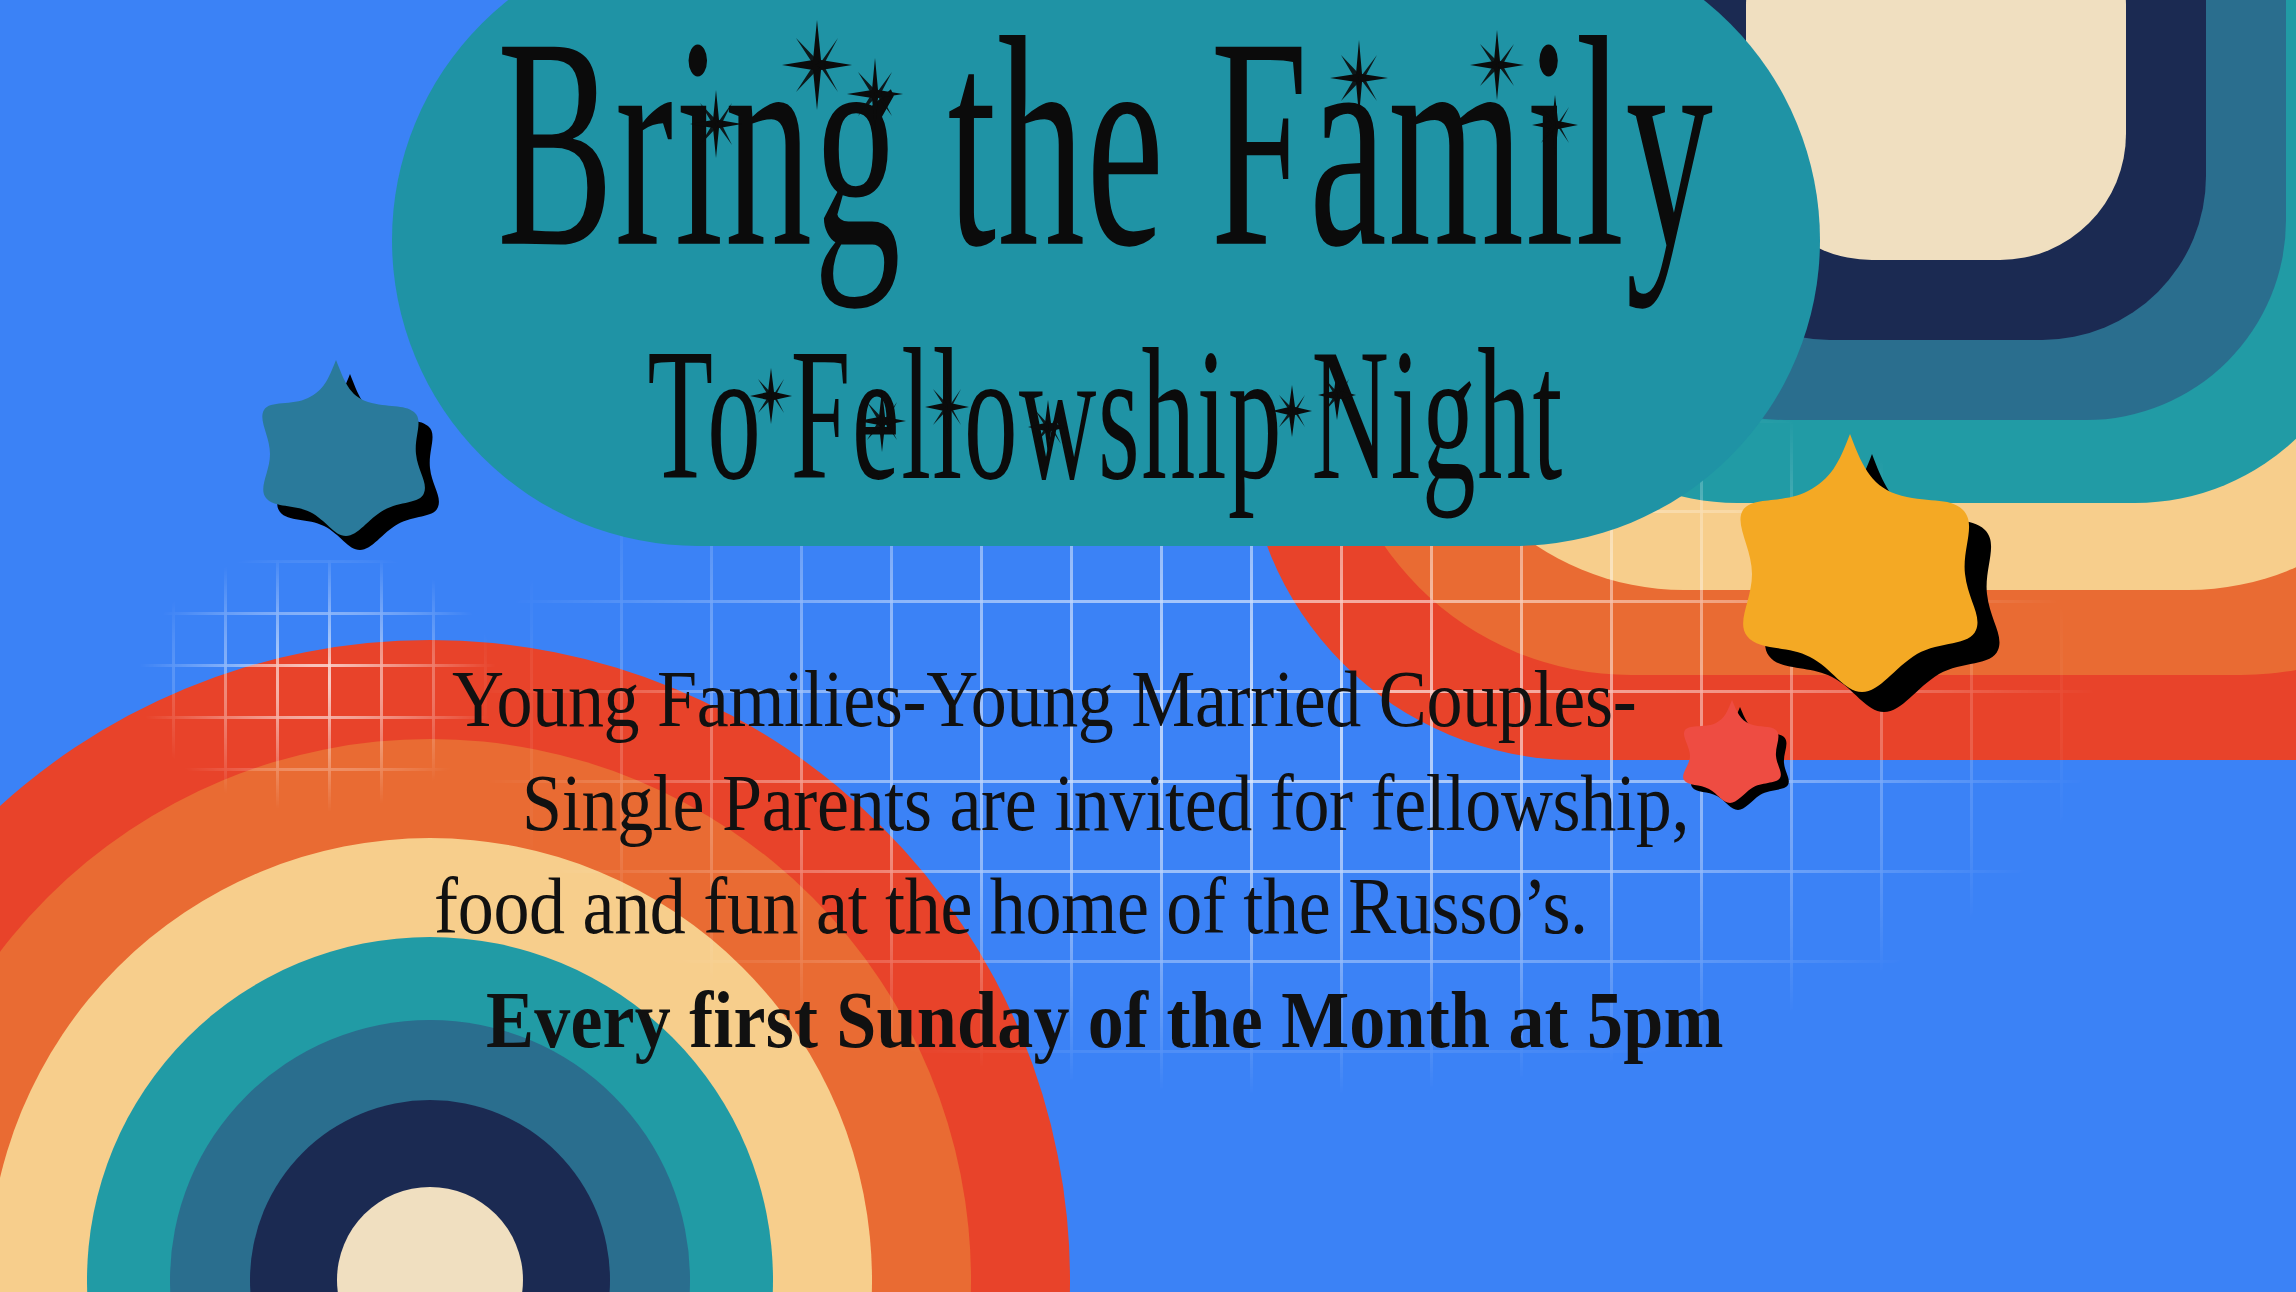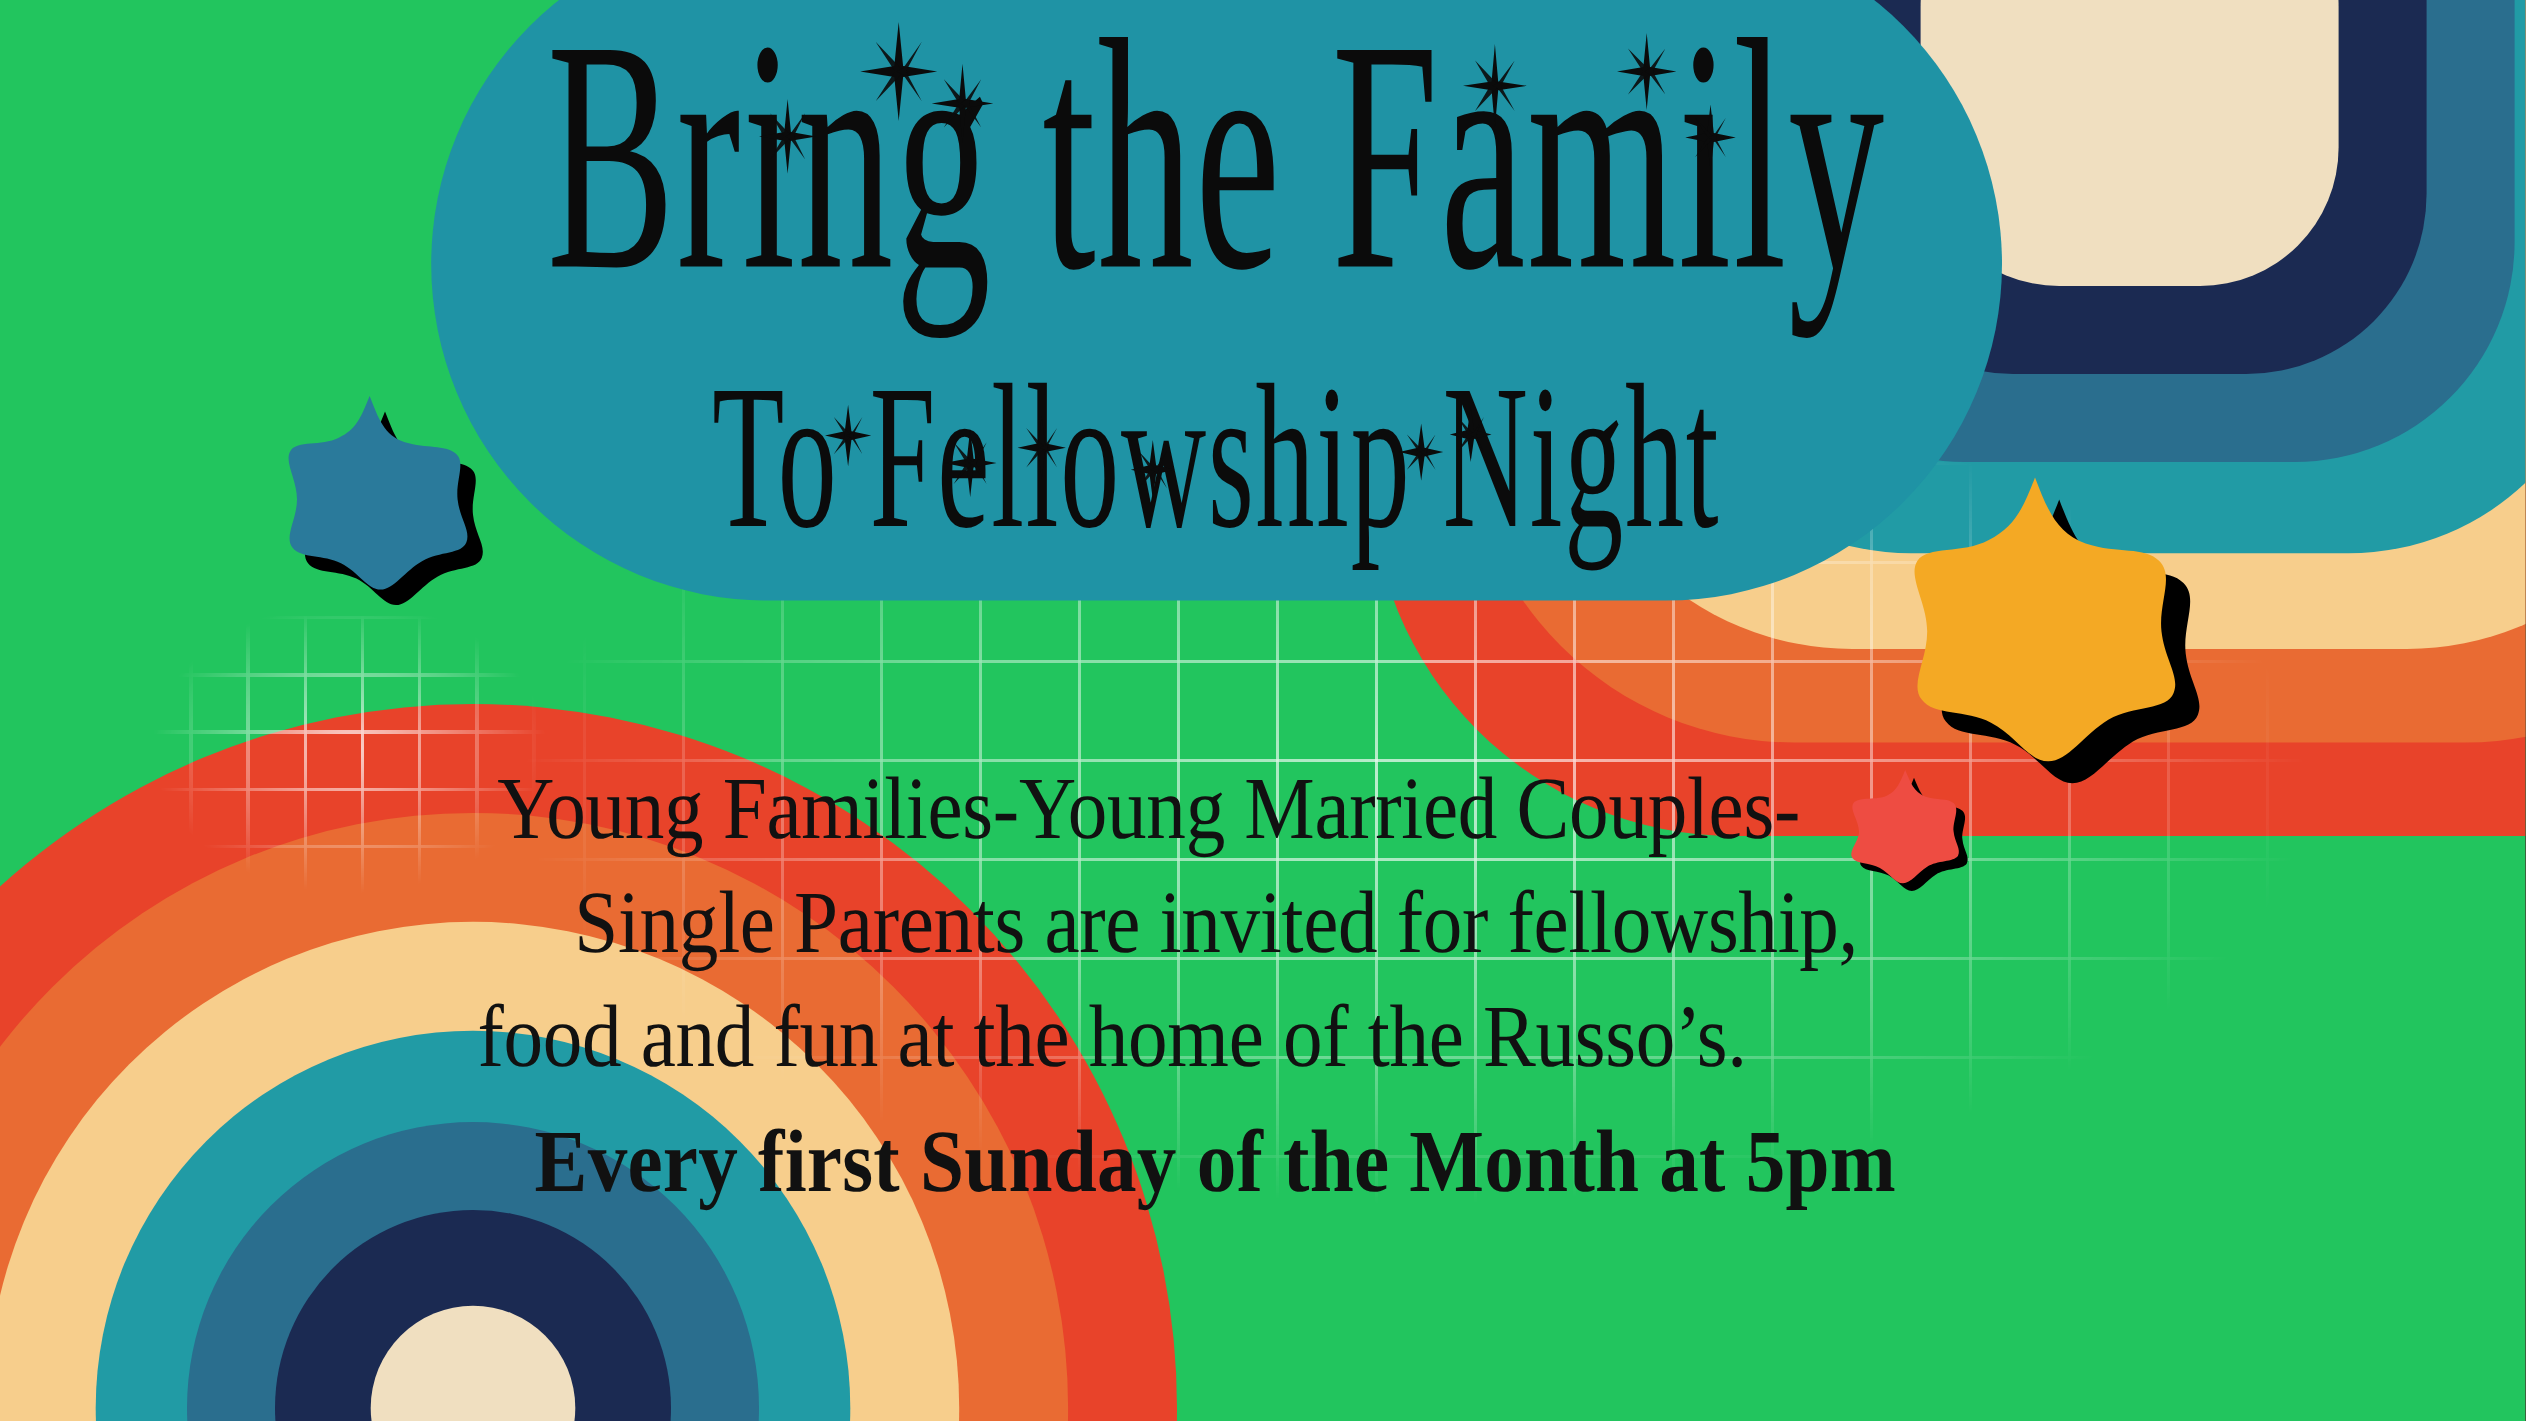--- a/index.html
+++ b/index.html
@@ -4,21 +4,21 @@
 <style>
   html, body {
     margin: 0; padding: 0;
     background: #2b2b2b;
   }
   #poster {
     position: relative;
     width: 2296px;
     height: 1292px;
     overflow: hidden;
-    background: #22c55e;
+    background: #3b82f6;
     font-family: "Liberation Serif", serif;
   }
 
   
   .grid-texture {
     position: absolute;
     left: 350px; top: 330px;
     width: 1800px; height: 840px;
     background-image:
       repeating-linear-gradient(to right,
@@ -126,21 +126,20 @@
   .star svg { display: block; overflow: visible; }
 
   
   #body-text {
     position: absolute;
     left: 430px; top: 648px;
     width: 1480px;
     z-index: 8;
     color: #111111;
     font-family: "Liberation Serif", serif;
-    margin-top: 36px;
   }
   .body-line {
     font-size: 72px;
     line-height: 1.44;
     letter-spacing: -0.3px;
     transform: scaleY(1.12);
     transform-origin: left center;
     white-space: nowrap;
   }
   .bl-1 { text-align: left;  padding-left: 22px; }

